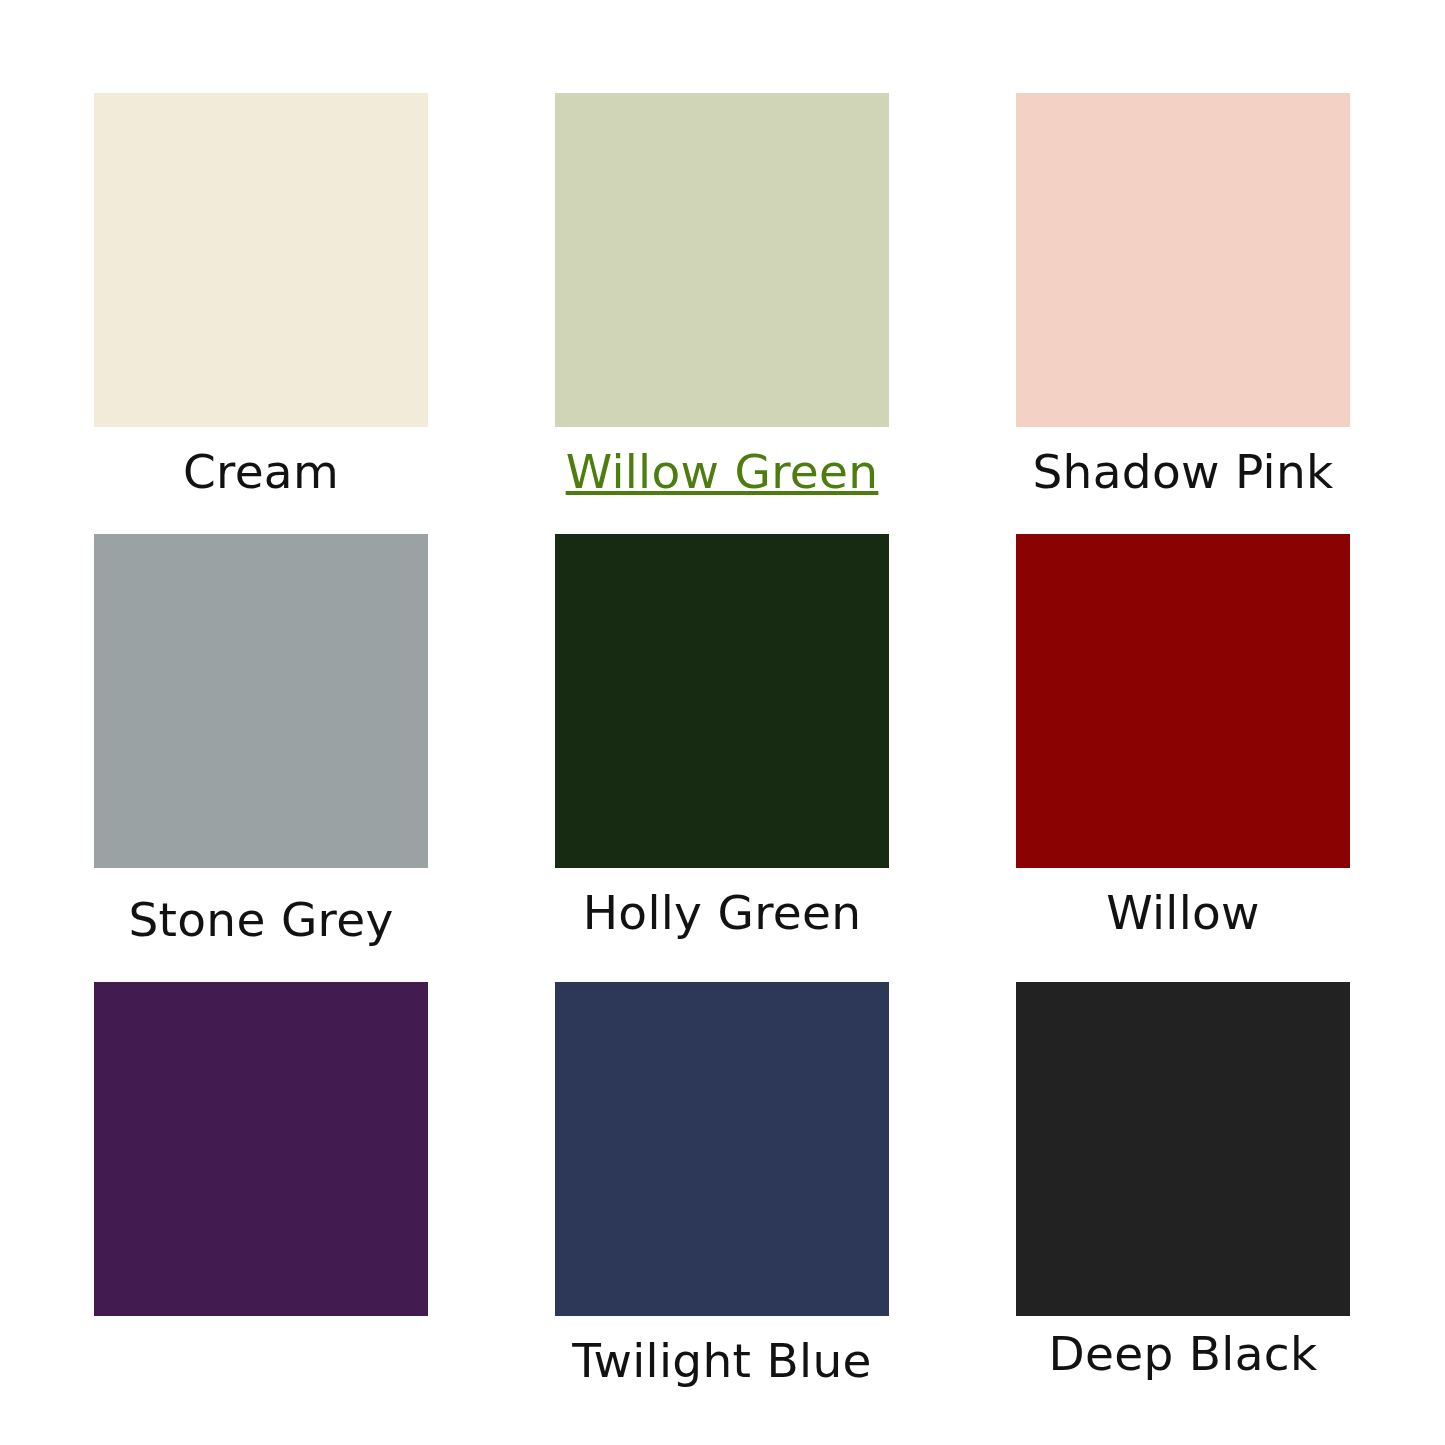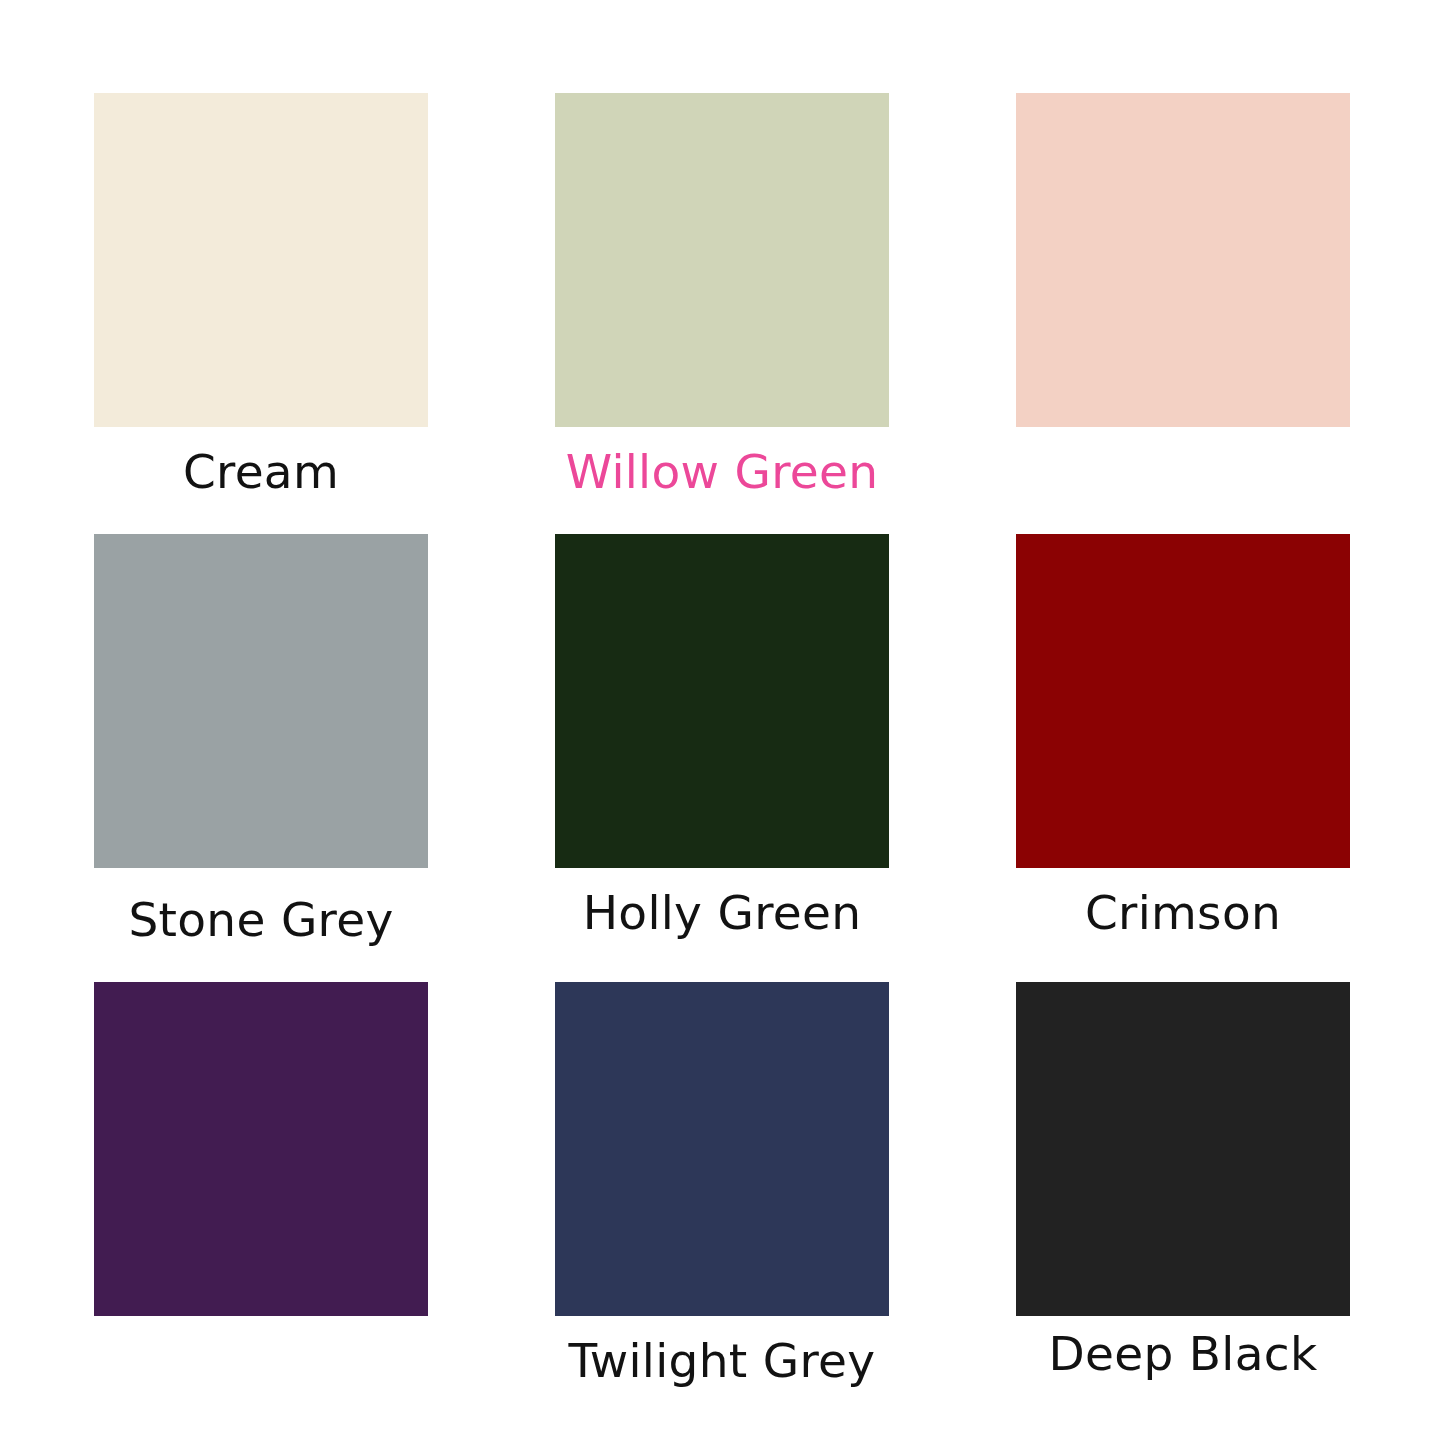--- a/index.html
+++ b/index.html
@@ -69,49 +69,50 @@
 <div id="palette-board" style="background-color: rgb(255, 255, 255);">
   <div class="palette-grid">
 
     <div class="swatch-cell">
       <div class="swatch-chip" style="background-color: rgb(243, 235, 218);"></div>
       <span class="swatch-label" style="color: rgb(18, 18, 18);">Cream</span>
     </div>
 
     <div class="swatch-cell">
       <div class="swatch-chip" style="background-color: rgb(208, 213, 184);"></div>
-      <span class="swatch-label" style="color: #ec4899;">Willow Green</span>
+      <span class="swatch-label" style="color: #4d7c0f; text-decoration: underline;">Willow Green</span>
     </div>
 
     <div class="swatch-cell">
       <div class="swatch-chip" style="background-color: rgb(243, 209, 196);"></div>
+      <span class="swatch-label" style="color: rgb(18, 18, 18);">Shadow Pink</span>
     </div>
 
     <div class="swatch-cell">
       <div class="swatch-chip" style="background-color: rgb(154, 162, 164);"></div>
       <span class="swatch-label" style="color: rgb(18, 18, 18); margin-top: 28px;">Stone Grey</span>
     </div>
 
     <div class="swatch-cell">
       <div class="swatch-chip" style="background-color: rgb(23, 43, 19);"></div>
       <span class="swatch-label" style="color: rgb(18, 18, 18);">Holly Green</span>
     </div>
 
     <div class="swatch-cell">
       <div class="swatch-chip" style="background-color: rgb(139, 2, 3);"></div>
-      <span class="swatch-label" style="color: rgb(18, 18, 18);">Crimson</span>
+      <span class="swatch-label" style="color: rgb(18, 18, 18);">Willow</span>
     </div>
 
     <div class="swatch-cell">
       <div class="swatch-chip" style="background-color: rgb(66, 28, 81);"></div>
     </div>
 
     <div class="swatch-cell">
       <div class="swatch-chip" style="background-color: rgb(45, 55, 88);"></div>
-      <span class="swatch-label" style="color: rgb(18, 18, 18);">Twilight Grey</span>
+      <span class="swatch-label" style="color: rgb(18, 18, 18);">Twilight Blue</span>
     </div>
 
     <div class="swatch-cell">
       <div class="swatch-chip" style="background-color: rgb(34, 34, 34);"></div>
       <span class="swatch-label" style="color: rgb(18, 18, 18); margin-top: 14px;">Deep Black</span>
     </div>
 
   </div>
 </div>
 

